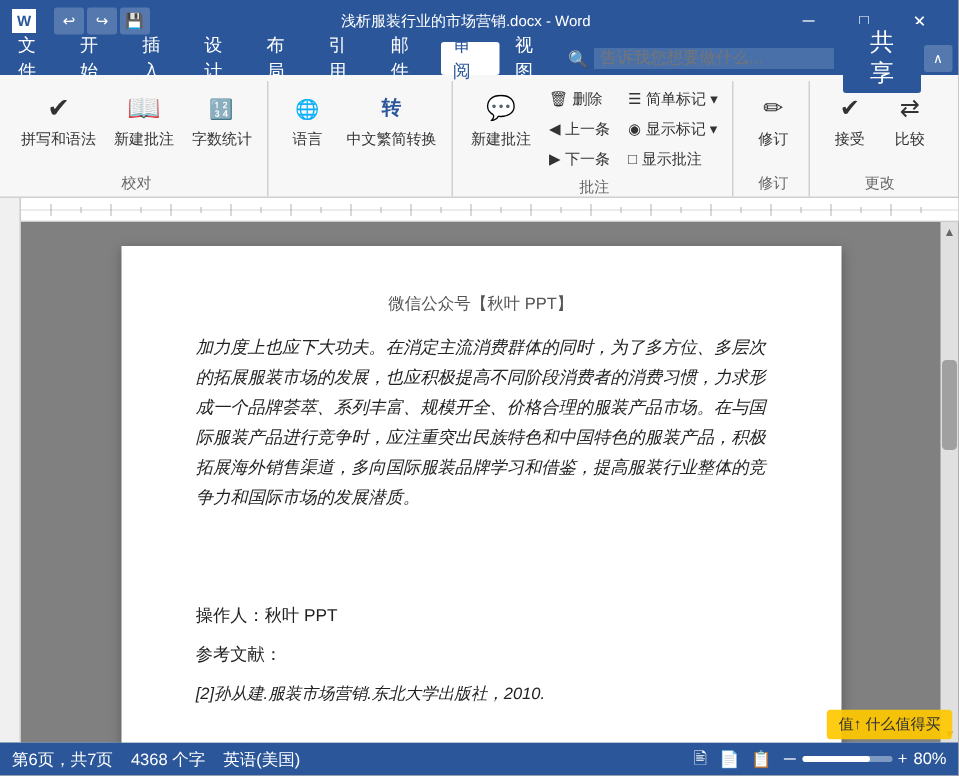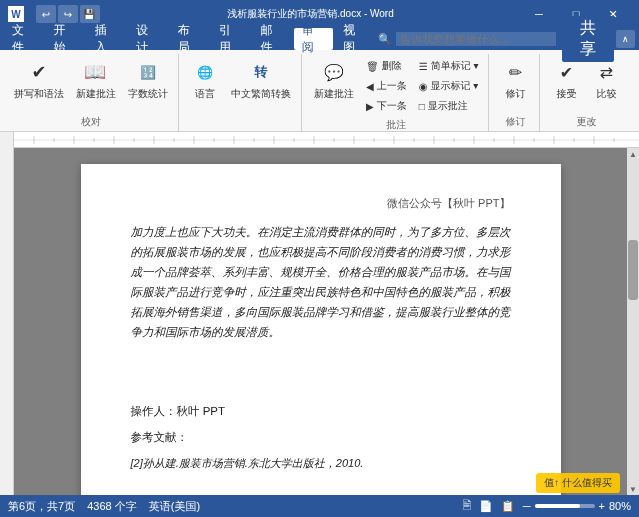--- a/index.html
+++ b/index.html
@@ -255,21 +255,21 @@
       width: 480px;
       min-height: 340px;
       box-shadow: 0 2px 8px rgba(0,0,0,0.3);
       padding: 30px 50px 20px 50px;
       position: relative;
       font-size: 11.5px;
       line-height: 1.8;
       color: #222;
     }
     .doc-watermark {
-      text-align: right;
+      text-align: center;
       color: #555;
       font-size: 11px;
       margin-bottom: 8px;
     }
     .doc-paragraph {
       margin-bottom: 8px;
       text-align: justify;
       font-size: 11.5px;
       line-height: 1.75;
       font-style: italic;
@@ -564,13 +564,13 @@
       <button style="background:transparent;border:none;color:white;cursor:pointer;font-size:11px;">─</button>
       <div class="zoom-slider">
         <div class="zoom-slider-fill"></div>
       </div>
       <button style="background:transparent;border:none;color:white;cursor:pointer;font-size:11px;">+</button>
       <span>80%</span>
     </div>
   </div>
 </div>
 
-<div style="position:fixed;bottom:24px;right:19px;background:rgba(255,200,0,0.92);color:#333;font-size:10px;padding:3px 8px;border-radius:3px;z-index:100;white-space:nowrap;text-align:right;">值↑ 什么值得买</div>
+<div style="position:fixed;bottom:24px;right:4px;background:rgba(255,200,0,0.92);color:#333;font-size:10px;padding:3px 8px;border-radius:3px;z-index:100;white-space:nowrap;text-align:right;">值↑ 什么值得买</div>
 
 </body></html>

